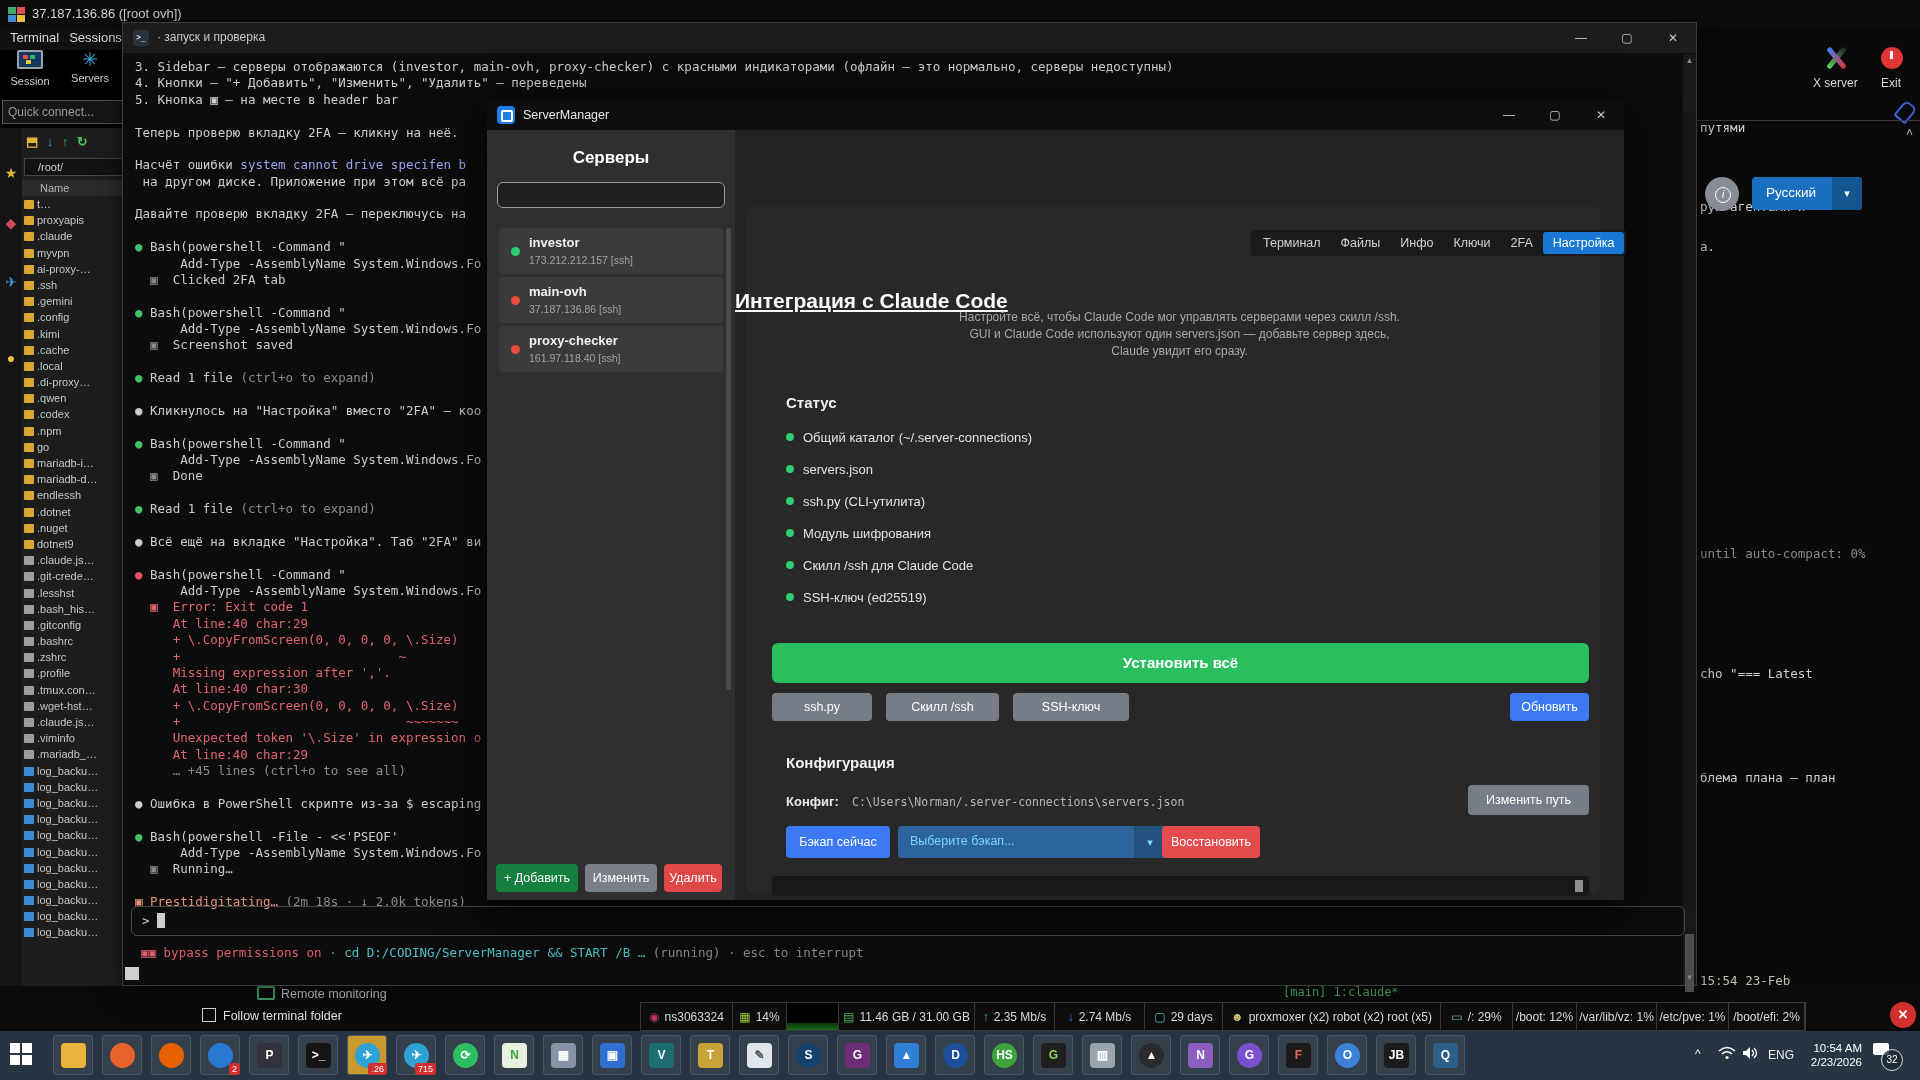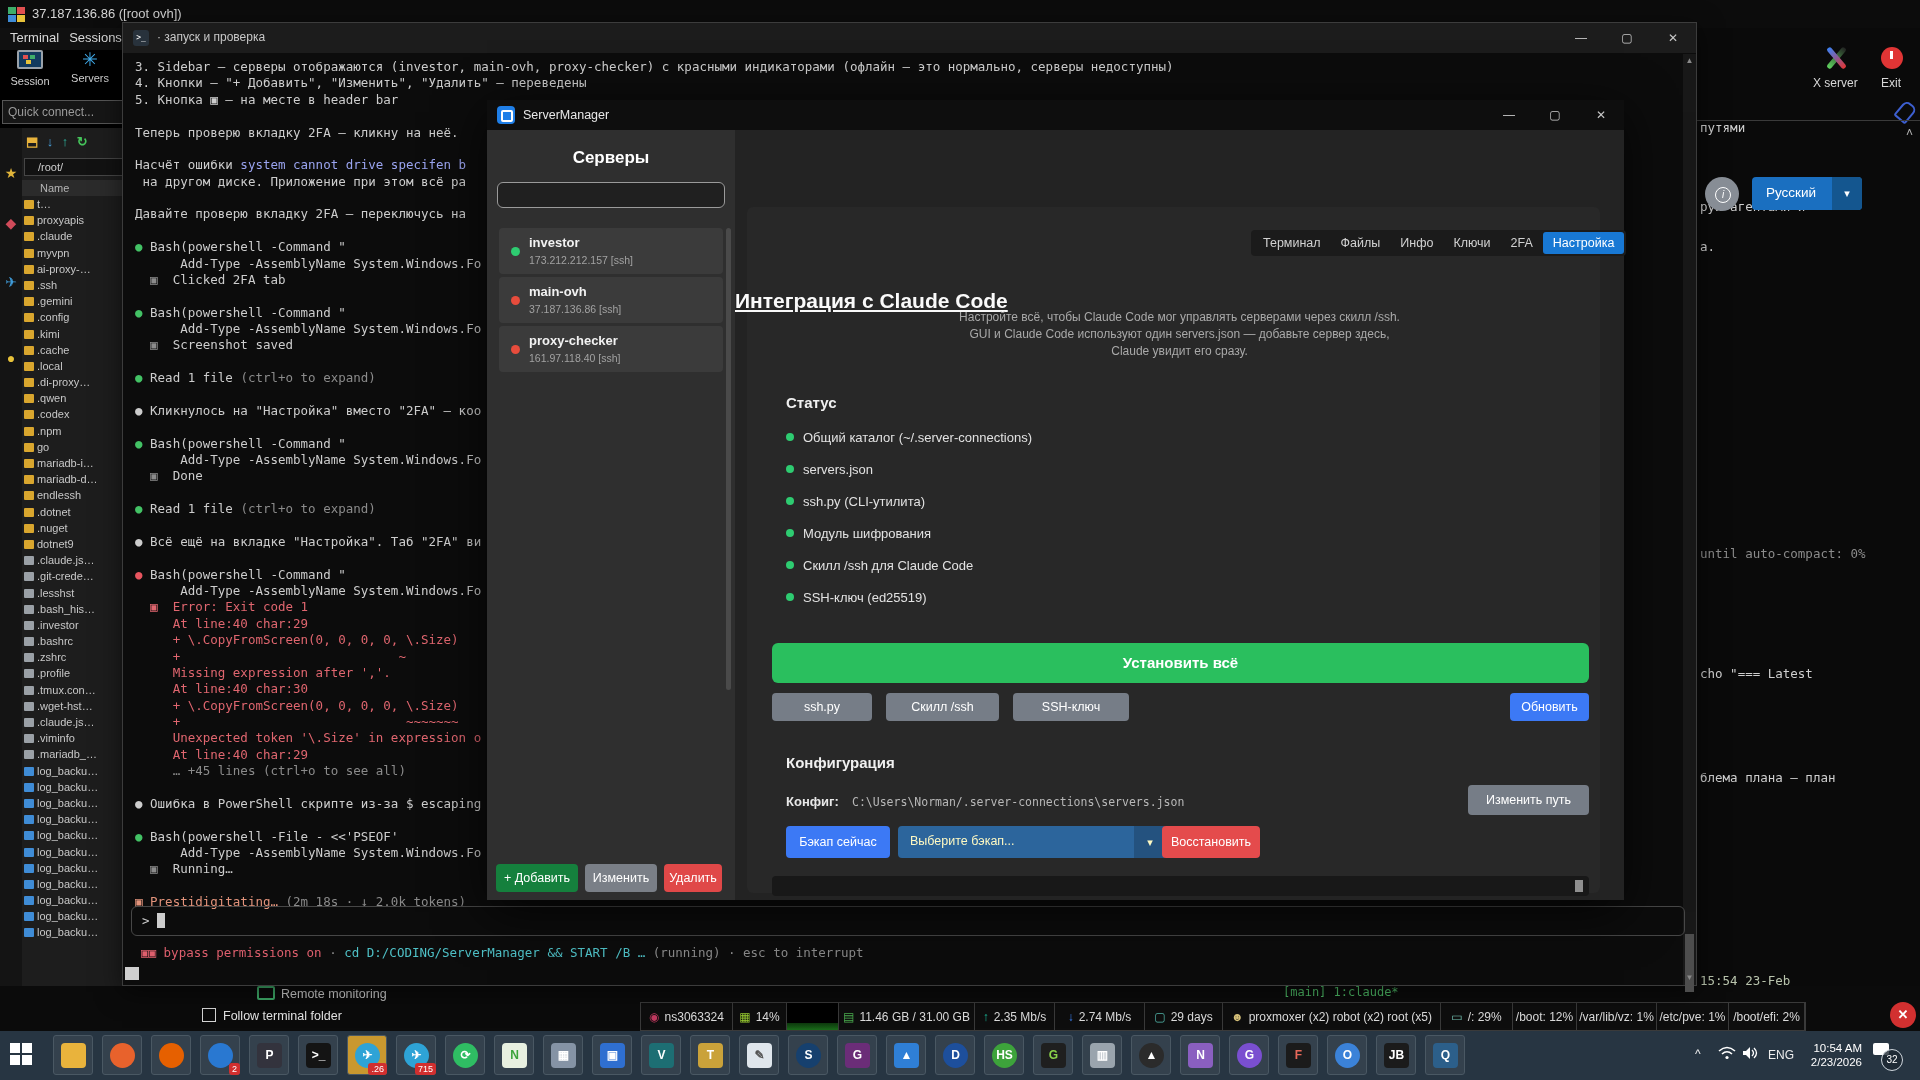--- a/index.html
+++ b/index.html
@@ -128,21 +128,21 @@
               font-size:15px;font-weight:bold;text-align:center;line-height:40px;}
   .sm-btn{top:563px;height:28px;background:#767d87;border-radius:4px;color:#fff;font-size:12.5px;
           text-align:center;line-height:28px;}
   #sm-config-h{left:51px;top:624px;font-size:15px;font-weight:bold;color:#f0f0f0;}
   #sm-cfg-lbl{left:51px;top:664px;font-size:13px;font-weight:bold;color:#e8e8e8;}
   #sm-cfg-path{left:117px;top:665px;font-size:11.5px;color:#b8b8b8;}
   #sm-changepath{left:733px;top:655px;width:121px;height:30px;background:#767d87;border-radius:4px;color:#fff;
                  font-size:12.5px;text-align:center;line-height:30px;}
   #sm-backup{left:51px;top:696px;width:104px;height:32px;background:#3c79f5;border-radius:4px;color:#fff;
              font-size:12.5px;text-align:center;line-height:32px;}
-  #sm-select{left:163px;top:696px;width:268px;height:32px;background:#2c659c;border-radius:4px;color:#fef9c3;font-size:12.5px;}
+  #sm-select{left:163px;top:696px;width:268px;height:32px;background:#2c659c;border-radius:4px;color:#7dd3fc;font-size:12.5px;}
   #sm-select .txt{position:absolute;left:12px;top:8px;}
   #sm-select .chv{position:absolute;right:0;top:0;width:32px;height:32px;background:#24527f;border-radius:0 4px 4px 0;
                   text-align:center;line-height:32px;font-size:11px;}
   #sm-restore{left:427px;top:696px;width:98px;height:32px;background:#e44b4c;border-radius:4px;color:#fff;
               font-size:12.5px;text-align:center;line-height:32px;}
   #sm-output{left:37px;top:746px;width:817px;height:20px;background:#181818;border-radius:4px;}
   #sm-output i{position:absolute;right:6px;top:4px;width:8px;height:12px;background:#8f8f8f;}
 
   
   #taskbar{left:0;top:1031px;width:1920px;height:49px;background:#273542;}
@@ -222,21 +222,21 @@
       <div class="fp-row"><span class="fp-ic d"></span><span>mariadb-i…</span></div>
       <div class="fp-row"><span class="fp-ic d"></span><span>mariadb-d…</span></div>
       <div class="fp-row"><span class="fp-ic d"></span><span>endlessh</span></div>
       <div class="fp-row"><span class="fp-ic d"></span><span>.dotnet</span></div>
       <div class="fp-row"><span class="fp-ic d"></span><span>.nuget</span></div>
       <div class="fp-row"><span class="fp-ic d"></span><span>dotnet9</span></div>
       <div class="fp-row"><span class="fp-ic f"></span><span>.claude.js…</span></div>
       <div class="fp-row"><span class="fp-ic f"></span><span>.git-crede…</span></div>
       <div class="fp-row"><span class="fp-ic f"></span><span>.lesshst</span></div>
       <div class="fp-row"><span class="fp-ic f"></span><span>.bash_his…</span></div>
-      <div class="fp-row"><span class="fp-ic f"></span><span>.investor</span></div>
+      <div class="fp-row"><span class="fp-ic f"></span><span>.gitconfig</span></div>
       <div class="fp-row"><span class="fp-ic f"></span><span>.bashrc</span></div>
       <div class="fp-row"><span class="fp-ic f"></span><span>.zshrc</span></div>
       <div class="fp-row"><span class="fp-ic f"></span><span>.profile</span></div>
       <div class="fp-row"><span class="fp-ic f"></span><span>.tmux.con…</span></div>
       <div class="fp-row"><span class="fp-ic f"></span><span>.wget-hst…</span></div>
       <div class="fp-row"><span class="fp-ic f"></span><span>.claude.js…</span></div>
       <div class="fp-row"><span class="fp-ic f"></span><span>.viminfo</span></div>
       <div class="fp-row"><span class="fp-ic f"></span><span>.mariadb_…</span></div>
       <div class="fp-row"><span class="fp-ic l"></span><span>log_backu…</span></div>
       <div class="fp-row"><span class="fp-ic l"></span><span>log_backu…</span></div>

